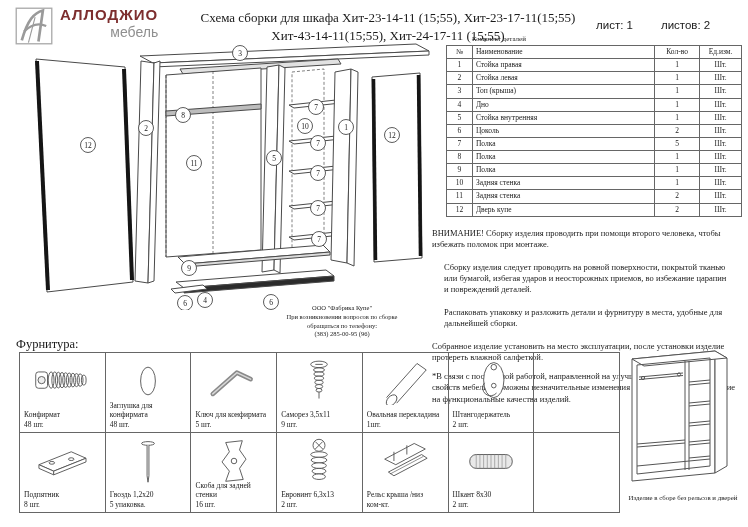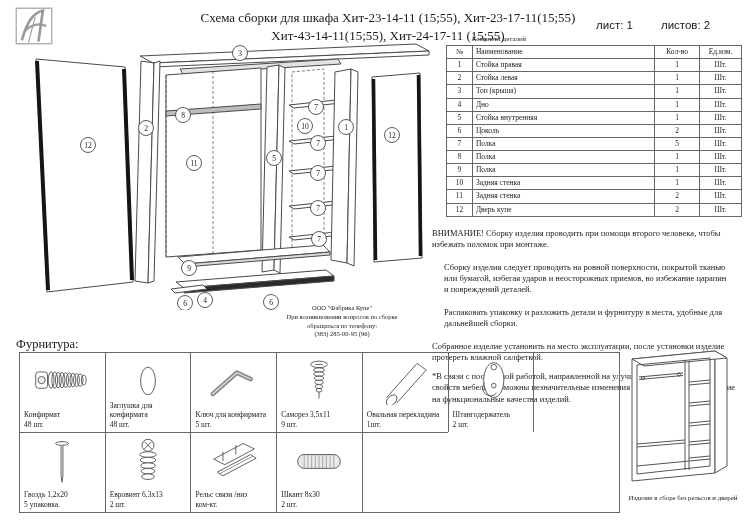--- a/index.html
+++ b/index.html
@@ -49,20 +49,24 @@
 
 <div id="page">
 
   <div id="logo">
     <svg id="logo-box" viewBox="0 0 36 36">
       <rect x="2" y="2" width="32" height="32" fill="#fff" stroke="#aaa" stroke-width="1.2"></rect>
       <path d="M7 31 C12 13 18 6 26 4 L22 32" fill="none" stroke="#9a9a9a" stroke-width="2.4"></path>
       <path d="M9 23 C15 17 22 15 29 18" fill="none" stroke="#9a9a9a" stroke-width="2"></path>
       <path d="M19 10 L13 33" fill="none" stroke="#9a9a9a" stroke-width="1"></path>
     </svg>
+    <div id="logo-text">
+      <span id="brand" style="color:#7d2e2e">АЛЛОДЖИО</span>
+      <span id="brand-sub" style="color:#8f8f8f">мебель</span>
+    </div>
   </div>
 
   <div id="title">
     <div>Схема сборки для шкафа Хит-23-14-11 (15;55), Хит-23-17-11(15;55)</div>
     <div>Хит-43-14-11(15;55), Хит-24-17-11 (15;55)</div>
   </div>
 
   <div id="sheetinfo">
     <span>лист: 1</span>
     <span>листов: 2</span>
@@ -401,28 +405,59 @@
         <div class="hw-label">
           <div>Штангодержатель</div>
           <div>2 шт.</div>
         </div>
       </div>
       <div class="hw-cell"></div>
       <div class="hw-cell">
         <div class="hw-icon">
           <svg width="58" height="48" viewBox="0 0 60 52">
             <g stroke="#555" fill="#fff">
+              <polygon points="5,30 40,16 56,23 21,37"></polygon>
+              <polygon points="5,30 21,37 21,41 5,34"></polygon>
+              <polygon points="21,37 56,23 56,27 21,41"></polygon>
+              <ellipse cx="19" cy="28" rx="3" ry="1.5"></ellipse>
+              <ellipse cx="40" cy="24" rx="3" ry="1.5"></ellipse>
+            </g>
+          </svg>
+        </div>
+        <div class="hw-label">
+          <div>Подпятник</div>
+          <div>8 шт.</div>
+        </div>
+      </div>
+      <div class="hw-cell">
+        <div class="hw-icon">
+          <svg width="58" height="48" viewBox="0 0 60 52">
+            <g stroke="#555" fill="#fff">
               <ellipse cx="30" cy="7" rx="7" ry="2"></ellipse>
               <path d="M29 9 L29 42 L30 49 L31 42 L31 9"></path>
             </g>
           </svg>
         </div>
         <div class="hw-label">
           <div>Гвоздь 1,2х20</div>
           <div>5 упаковка.</div>
+        </div>
+      </div>
+      <div class="hw-cell">
+        <div class="hw-icon">
+          <svg width="58" height="48" viewBox="0 0 60 52">
+            <g stroke="#555" fill="#fff">
+              <path d="M21 6 L39 4 L36 14 L43 24 L36 34 L40 46 L21 48 L25 37 L17 27 L25 16 Z"></path>
+              <circle cx="30" cy="26" r="3"></circle>
+            </g>
+          </svg>
+        </div>
+        <div class="hw-label">
+          <div>Скоба для задней стенки</div>
+          <div>16 шт.</div>
         </div>
       </div>
       <div class="hw-cell">
         <div class="hw-icon">
           <svg width="58" height="48" viewBox="0 0 60 52">
             <g stroke="#555" fill="#fff">
               <circle cx="30" cy="9" r="6.5"></circle>
               <path d="M26 5 L34 13 M34 5 L26 13" fill="none"></path>
               <ellipse cx="30" cy="19" rx="9" ry="3"></ellipse>
               <ellipse cx="30" cy="25" rx="8.5" ry="3"></ellipse>
@@ -442,21 +477,21 @@
           <svg width="58" height="48" viewBox="0 0 60 52">
             <g stroke="#555" fill="#fff">
               <polygon points="8,24 40,7 52,13 20,30"></polygon>
               <path d="M18,16 L18,26 M32,9 L32,19" fill="none"></path>
               <polygon points="12,38 48,19 54,23 18,42"></polygon>
               <path d="M14,40 L50,21" stroke-width="0.7" fill="none"></path>
             </g>
           </svg>
         </div>
         <div class="hw-label">
-          <div>Рельс связи /низ</div>
+          <div>Рельс крыша /низ</div>
           <div>ком-кт.</div>
         </div>
       </div>
       <div class="hw-cell">
         <div class="hw-icon">
           <svg width="58" height="48" viewBox="0 0 60 52">
             <rect x="7" y="19" width="46" height="15" rx="7" fill="#e9e9e9" stroke="#555"></rect>
             <path d="M14 19 V34 M18 19 V34 M22 19 V34 M26 19 V34 M30 19 V34 M34 19 V34 M38 19 V34 M42 19 V34 M46 19 V34" stroke="#888" stroke-width="0.7"></path>
           </svg>
         </div>

